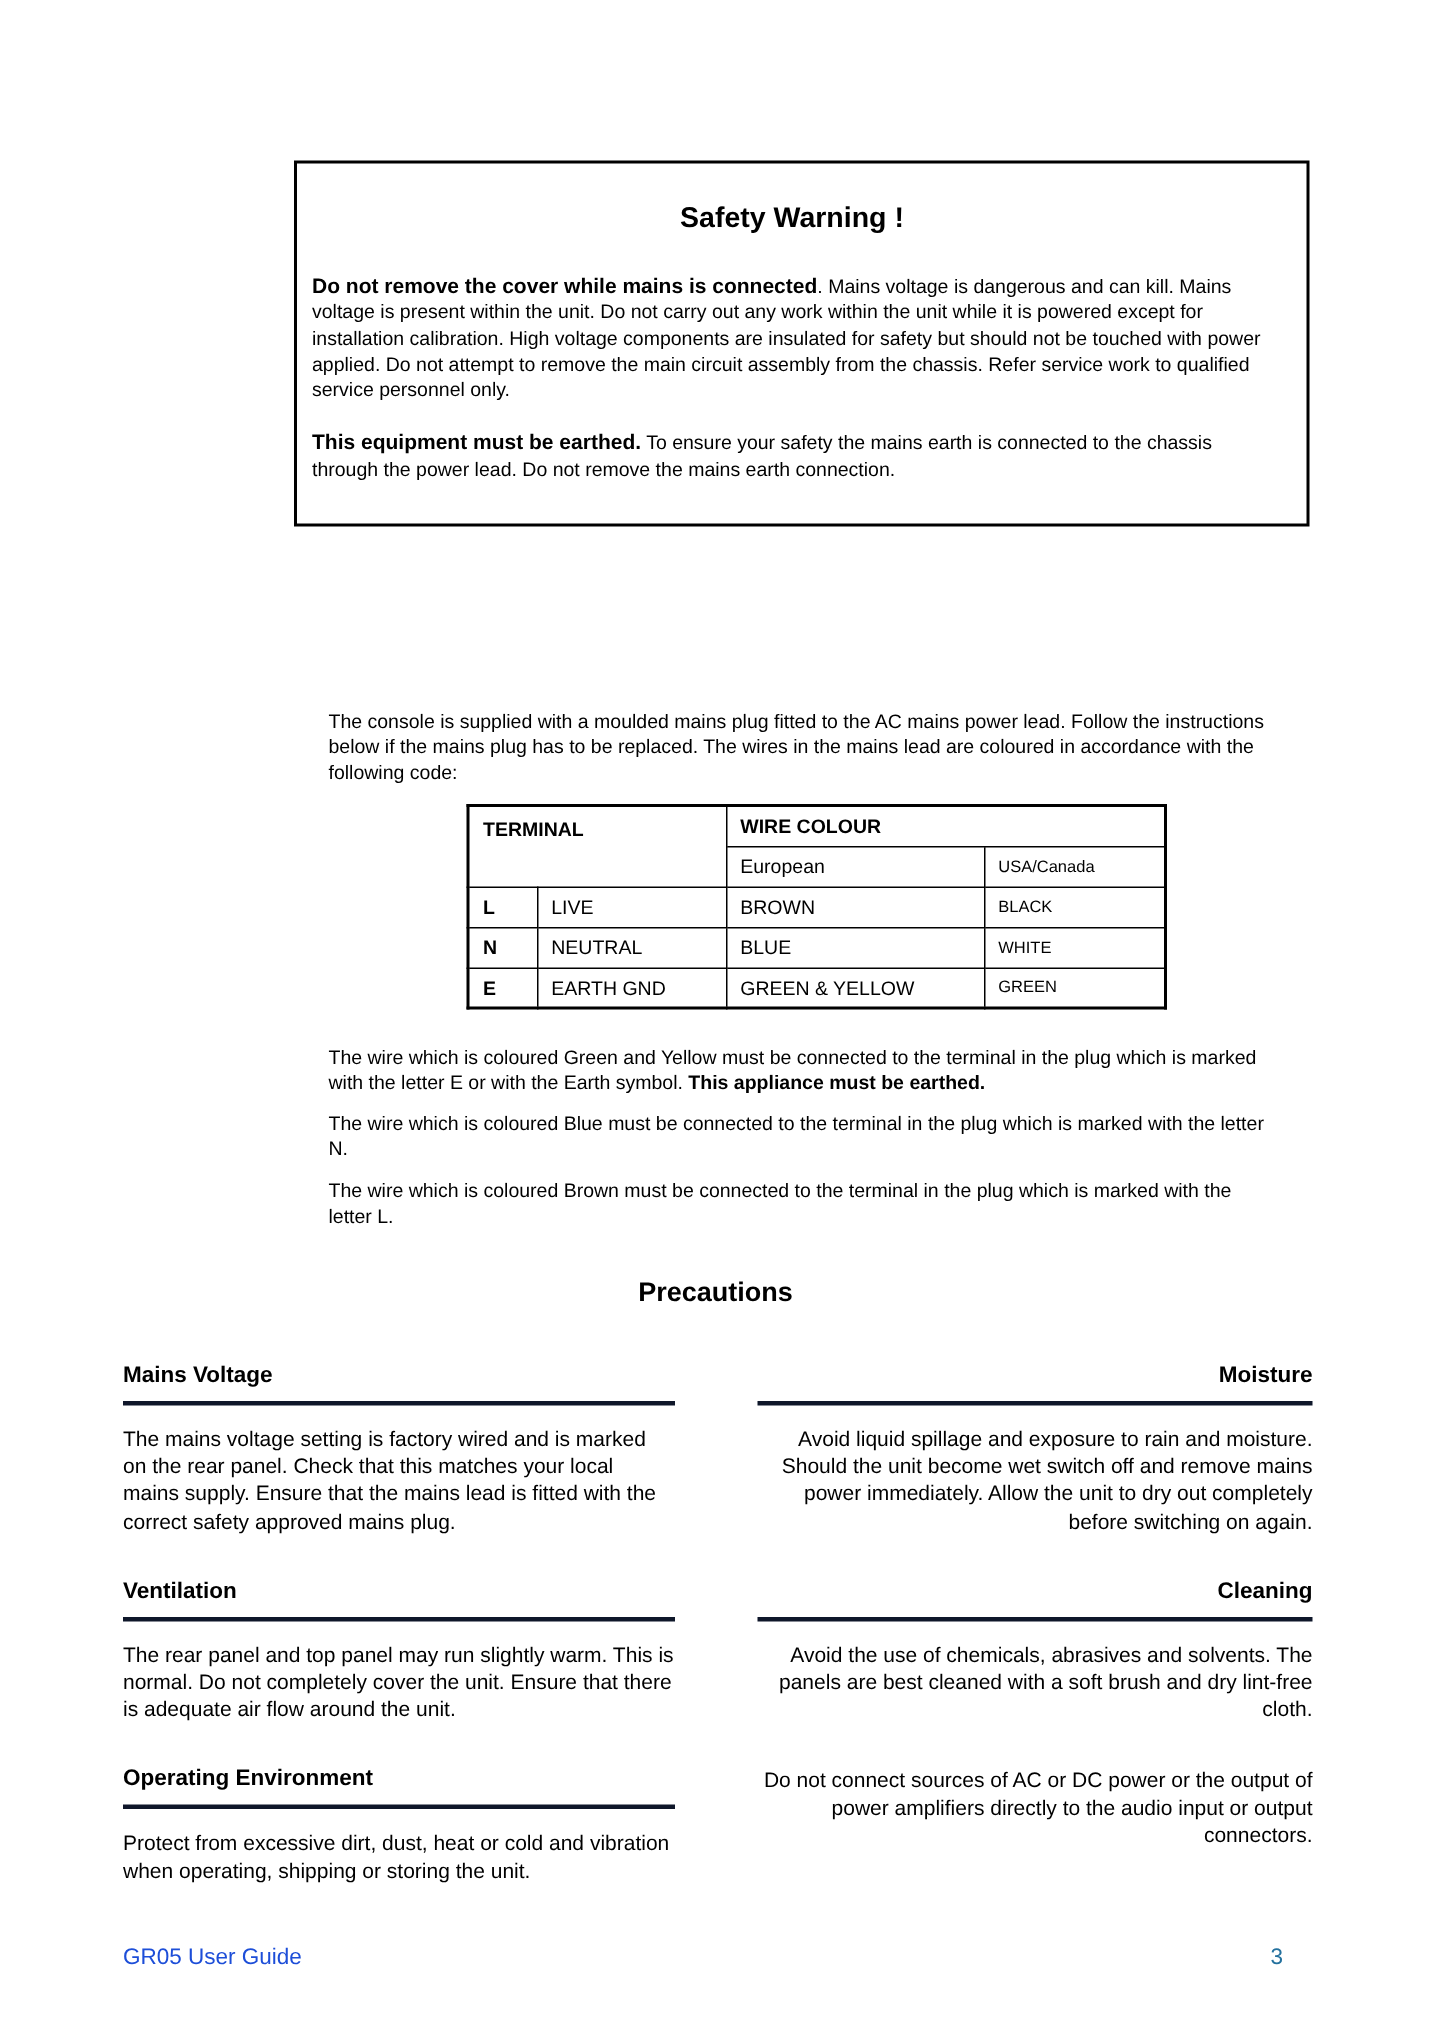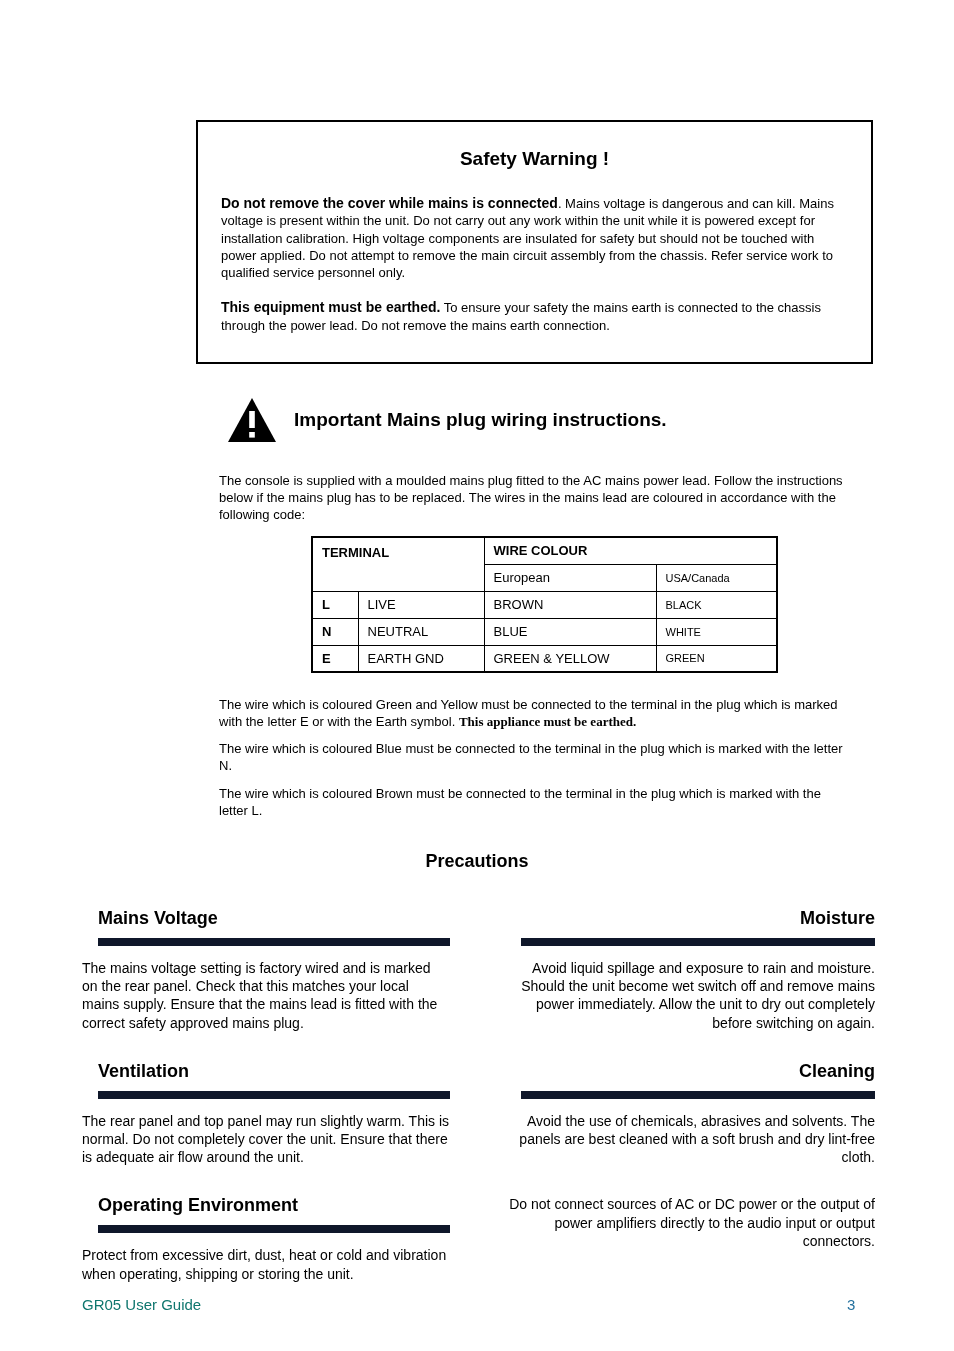--- a/index.html
+++ b/index.html
@@ -8,23 +8,23 @@
     position:relative;
     width:954px; height:1351px;
     background:#ffffff;
     font-family:"Liberation Sans", sans-serif;
     color:#000;
     overflow:hidden;
   }
 
   
   .safety-box {
-    position:absolute; left:196px; top:120px; width:677px;
+    position:absolute; left:196px; top:107px; width:677px;
     border:2px solid #000;
-    padding:26px 23px 28px 23px;
+    padding:26px 23px 28px 10px;
   }
   .safety-title {
     text-align:center; font-size:19px; font-weight:bold;
     margin-bottom:24px;
   }
   .box-para { font-size:13px; line-height:1.32; margin-bottom:17px; }
   .box-para:last-child { margin-bottom:0; }
   .lead-bold { font-weight:bold; font-size:14px; }
 
   
@@ -57,39 +57,38 @@
   .wire-table td.letter { font-weight:bold; width:46px; }
   .wire-table td.name { width:126px; }
   .wire-table td.euro { width:172px; }
   .wire-table td.usa { width:121px; font-size:11px; }
   .wire-table td.term-head { vertical-align:top; padding-top:7px; }
 
   .post-para {
     position:absolute; left:219px; width:634px;
     font-size:13px; line-height:1.32;
   }
-  .post-para .tail-bold { font-weight:bold;font-family:Liberation Serif, serif; }
+  .post-para .tail-bold { font-weight:bold; }
   .post-1 { top:696px; }
   .post-2 { top:740px; }
   .post-3 { top:785px; }
 
   
   .prec-title {
     position:absolute; left:0; top:851px; width:954px;
     text-align:center; font-size:18px; font-weight:bold;
   }
   .prec-col { position:absolute; top:908px; }
   .prec-col.left  { left:82px;  width:368px; }
   .prec-col.right { left:505px; width:370px;text-align:right; }
   .prec-section { margin-bottom:29px; }
   .prec-heading {
-    font-size:18px; font-weight:bold;
+    font-size:15px; font-weight:bold;
     padding-bottom:9px;
-    border-bottom:8px solid #0f172a;
-    margin-left:16px;
+    border-bottom:3px solid #0f172a;
   }
   .prec-body { font-size:14px; line-height:1.3; margin-top:13px; }
 
   
   .footer-left, .footer-right {
     position:absolute; top:1296px;
     font-size:15px;
   }
   .footer-left  { left:82px; }
   .footer-right { left:847px; }
@@ -102,28 +101,20 @@
   <div class="safety-box">
     <div class="safety-title">Safety Warning !</div>
     <p class="box-para">
       <span class="lead-bold">Do not remove the cover while mains is connected</span><span>. Mains voltage is dangerous and can kill.  Mains voltage is present within the unit.   Do not carry out any work within the unit while it is powered except for installation calibration.  High voltage components are insulated for safety but should not be touched with power applied.  Do not attempt to remove the main circuit assembly from the chassis.  Refer service work to qualified service personnel only.</span>
     </p>
     <p class="box-para">
       <span class="lead-bold">This equipment must be earthed.</span><span> To ensure your safety the mains earth is connected to the chassis through the power lead.  Do not remove the mains earth connection.</span>
     </p>
   </div>
 
-  <div class="wiring-head">
-    <svg class="warn-icon" viewBox="0 0 52 48" aria-hidden="true">
-      <polygon points="26,2 50,46 2,46" fill="#000"></polygon>
-      <rect x="23.2" y="15" width="5.6" height="17" fill="#fff"></rect>
-      <rect x="23.2" y="36" width="5.6" height="5.6" fill="#fff"></rect>
-    </svg>
-    <span class="wiring-title">Important Mains plug wiring instructions.</span>
-  </div>
 
   <p class="wiring-intro">The console is supplied with a moulded mains plug fitted to the AC mains power lead. Follow the instructions below if the mains plug has to be replaced.  The wires in the mains lead are coloured in accordance with the following code:</p>
 
   <table class="wire-table">
     <tbody>
       <tr>
         <td class="th term-head" colspan="2" rowspan="2">TERMINAL</td>
         <td class="th" colspan="2">WIRE COLOUR</td>
       </tr>
       <tr>
@@ -181,16 +172,16 @@
     </div>
     <div class="prec-section">
       <div class="prec-heading">Cleaning</div>
       <p class="prec-body">Avoid the use of chemicals, abrasives and solvents.  The panels are best cleaned with a soft brush and dry lint-free cloth.</p>
     </div>
     <div class="prec-section">
       <p class="prec-body">Do not connect sources of AC or DC power or the output of power amplifiers directly to the audio input or output connectors.</p>
     </div>
   </div>
 
-  <div class="footer-left" style="color: #0f766e;">GR05 User Guide</div>
+  <div class="footer-left" style="color: #1d4ed8;">GR05 User Guide</div>
   <div class="footer-right" style="color: rgb(36, 113, 158);">3</div>
 
 </div>
 
 </body></html>

